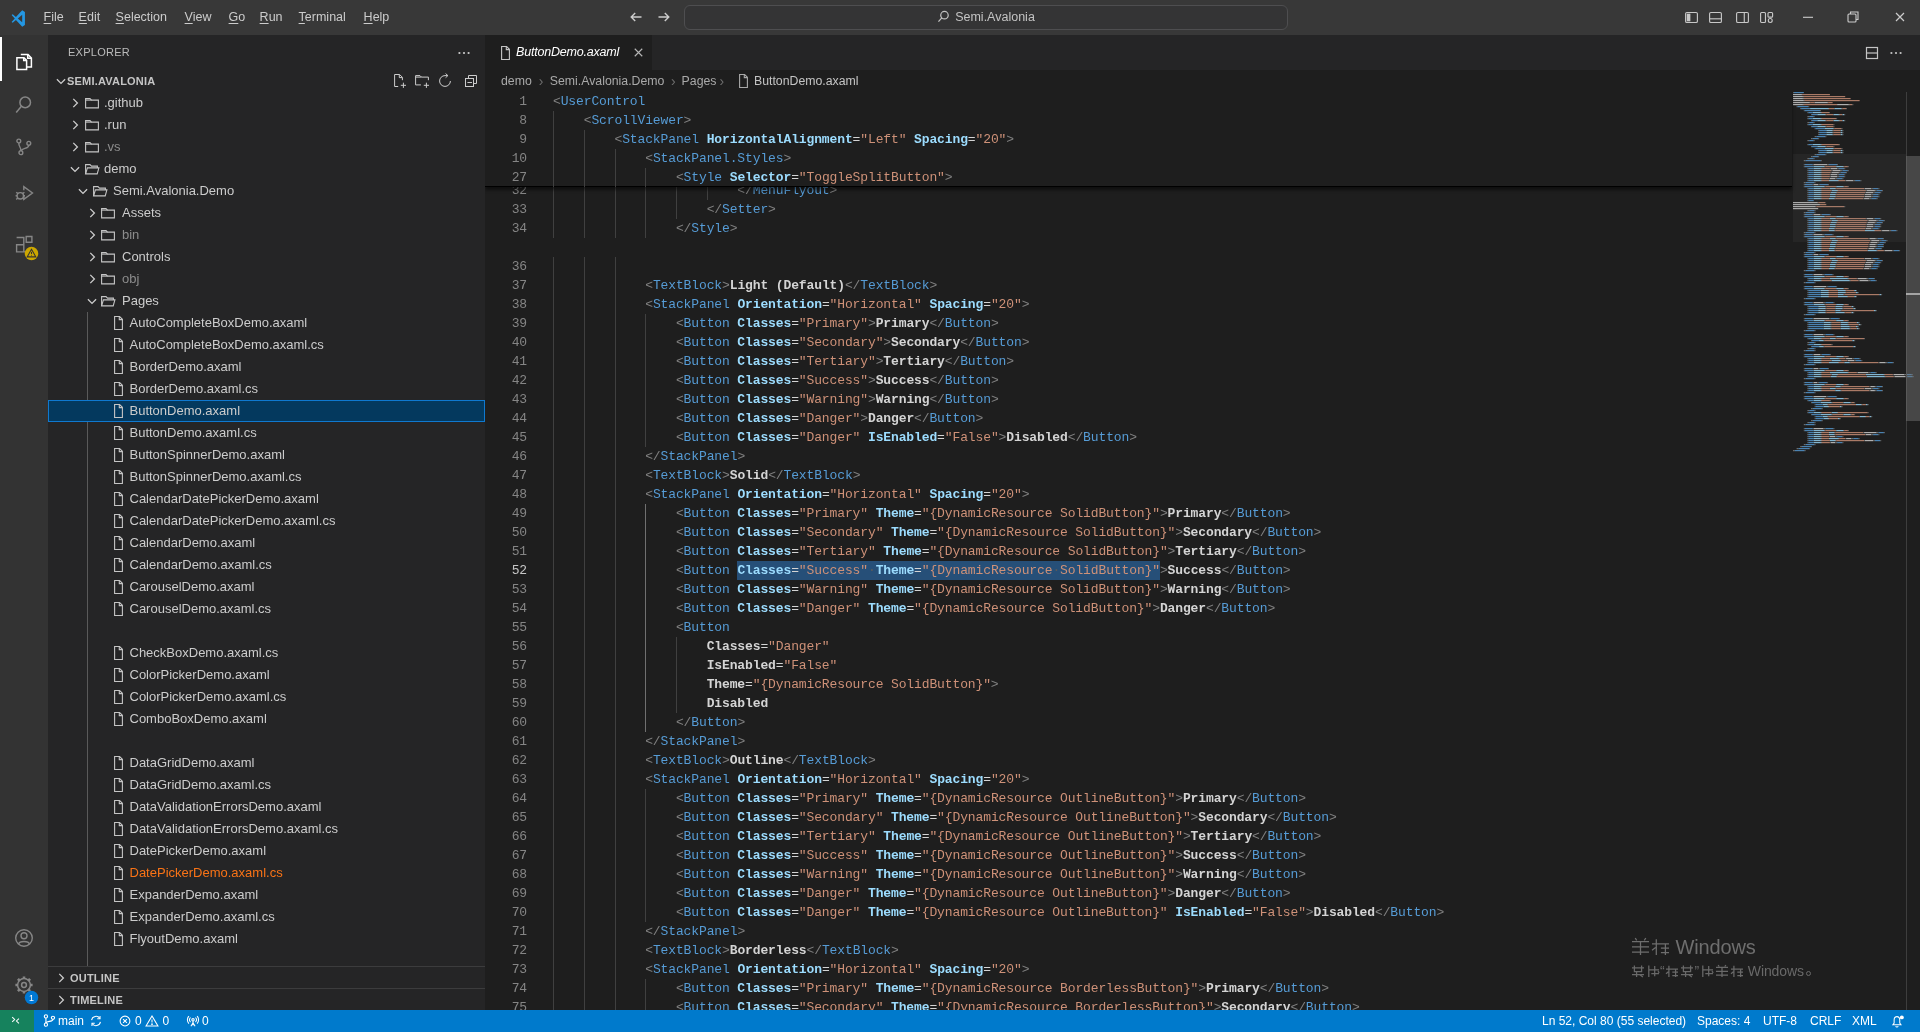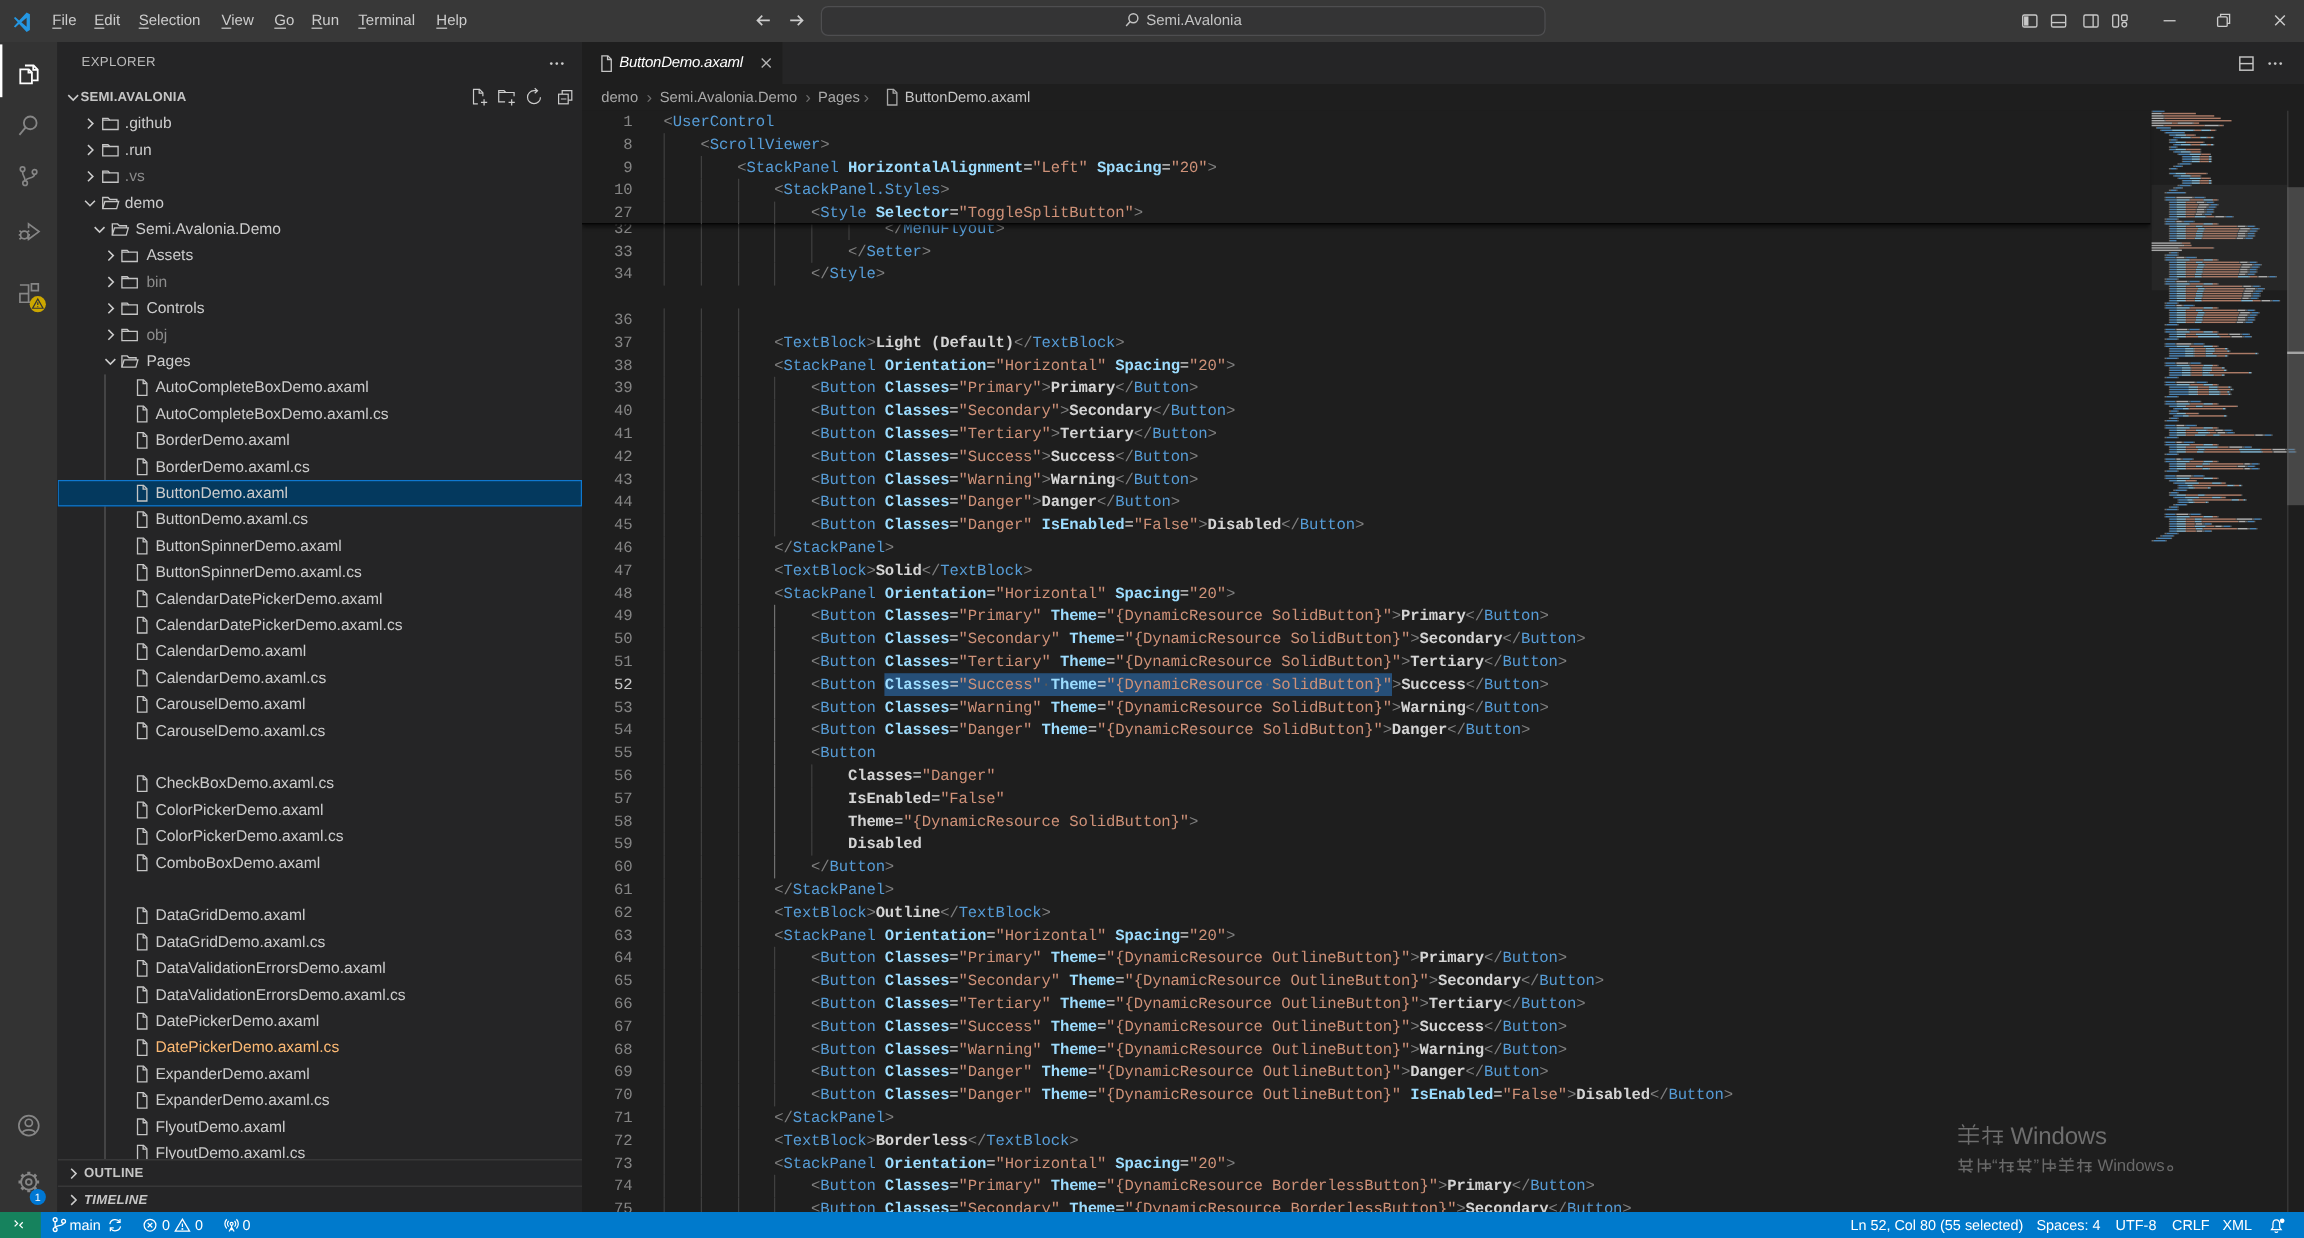--- a/index.html
+++ b/index.html
@@ -49,21 +49,21 @@
 #sbar { position:absolute; left:1421px; top:0; width:14px; height:918px; }
 #sbar .thumb { position:absolute; left:0; top:64px; width:14px; height:265px; background:rgba(121,121,121,.45); }
 #sbar .cmark { position:absolute; left:0; top:201px; width:14px; height:2px; background:rgba(215,215,215,.65); }
 #wmark { position:absolute; left:1145px; top:844px; color:#6e6e6e; font-family:"Liberation Sans",sans-serif; }
 
 #status { position:absolute; left:0; top:1010px; width:1920px; height:22px; background:#007acc;
   color:#ffffff; font-size:12px; line-height:22px; }
 #remote { position:absolute; left:0; top:0; width:34px; height:22px; background:#16825d; }
 .sit { position:absolute; top:0; white-space:nowrap; }
 #outline-h { position:absolute; left:0; top:931px; width:437px; height:22px; border-top:1px solid #3c3c3d; }
-#timeline-h { position:absolute; left:0; top:953px; width:437px; height:22px; border-top:1px solid #3c3c3d;font-style:italic; }
+#timeline-h { position:absolute; left:0; top:953px; width:437px; height:22px; border-top:1px solid #3c3c3d; }
 </style></head>
 <body>
 
 <svg width="0" height="0" style="position:absolute">
     <defs>
 <g id="i-file">
         <path d="M4.6 1.5 H9.6 L12.4 4.3 V14.5 H4.6 Z" fill="none" stroke-width="1.1"></path>
         <path d="M9.3 1.7 V4.6 H12.2" fill="none" stroke-width="1.1"></path>
       </g>
 <g id="i-folder" fill="none" stroke-width="1.1">
@@ -544,45 +544,39 @@
       <div class="trow" style="top:748px">
         <svg style="position:absolute;left:62px;top:3px" width="16" height="16" viewBox="0 0 16 16" stroke="#c5c5c5" fill="#c5c5c5">
           <use href="#i-file"></use>
         </svg>
         <span class="tl" style="left:81.5px;color:#cccccc">DatePickerDemo.axaml</span>
       </div>
       <div class="trow" style="top:770px">
         <svg style="position:absolute;left:62px;top:3px" width="16" height="16" viewBox="0 0 16 16" stroke="#c5c5c5" fill="#c5c5c5">
           <use href="#i-file"></use>
         </svg>
-        <span class="tl" style="left:81.5px;color:#fdba74">DatePickerDemo.axaml.cs</span>
+        <span class="tl" style="left:81.5px;color:#f97316">DatePickerDemo.axaml.cs</span>
       </div>
       <div class="trow" style="top:792px">
         <svg style="position:absolute;left:62px;top:3px" width="16" height="16" viewBox="0 0 16 16" stroke="#c5c5c5" fill="#c5c5c5">
           <use href="#i-file"></use>
         </svg>
         <span class="tl" style="left:81.5px;color:#cccccc">ExpanderDemo.axaml</span>
       </div>
       <div class="trow" style="top:814px">
         <svg style="position:absolute;left:62px;top:3px" width="16" height="16" viewBox="0 0 16 16" stroke="#c5c5c5" fill="#c5c5c5">
           <use href="#i-file"></use>
         </svg>
         <span class="tl" style="left:81.5px;color:#cccccc">ExpanderDemo.axaml.cs</span>
       </div>
       <div class="trow" style="top:836px">
         <svg style="position:absolute;left:62px;top:3px" width="16" height="16" viewBox="0 0 16 16" stroke="#c5c5c5" fill="#c5c5c5">
           <use href="#i-file"></use>
         </svg>
         <span class="tl" style="left:81.5px;color:#cccccc">FlyoutDemo.axaml</span>
-      </div>
-      <div class="trow" style="top:858px">
-        <svg style="position:absolute;left:62px;top:3px" width="16" height="16" viewBox="0 0 16 16" stroke="#c5c5c5" fill="#c5c5c5">
-          <use href="#i-file"></use>
-        </svg>
-        <span class="tl" style="left:81.5px;color:#cccccc">FlyoutDemo.axaml.cs</span>
       </div>
   </div>
   <div id="outline-h">
       <svg style="position:absolute;left:5px;top:3px" width="16" height="16" viewBox="0 0 16 16" stroke="#cccccc" fill="#cccccc">
         <use href="#i-chr"></use>
       </svg>
       <span class="shead abs" style="left:22px;top:0;line-height:22px">OUTLINE</span>
     </div>
   <div id="timeline-h">
       <svg style="position:absolute;left:5px;top:3px" width="16" height="16" viewBox="0 0 16 16" stroke="#cccccc" fill="#cccccc">

